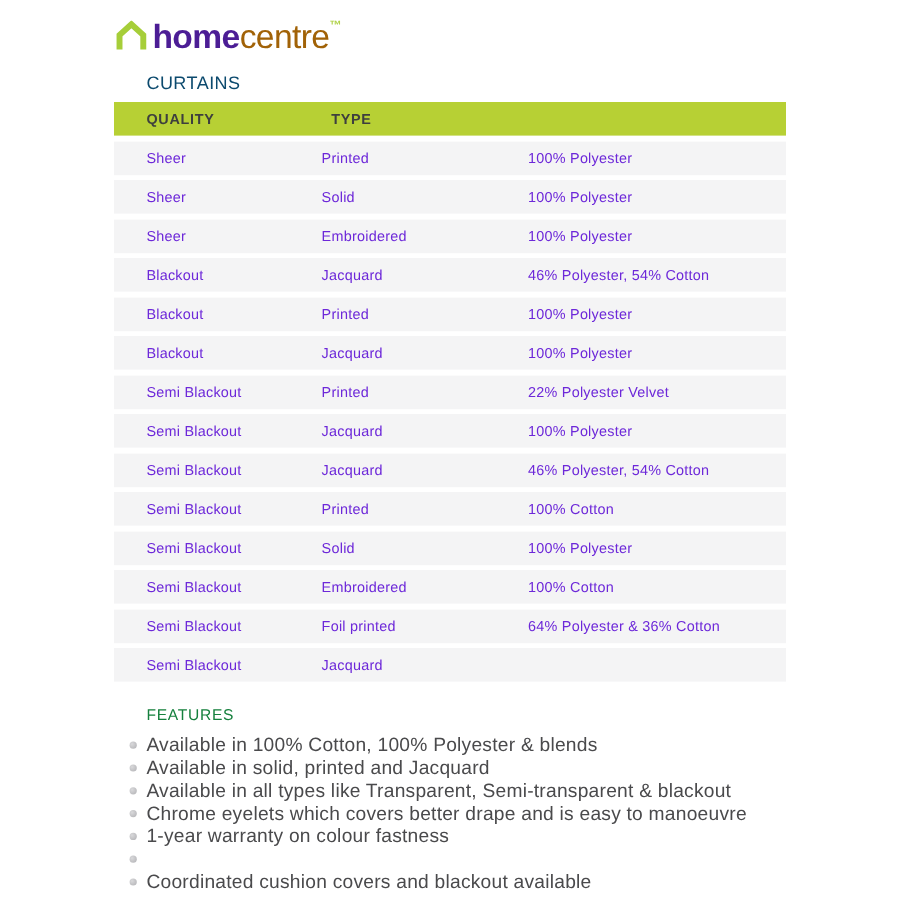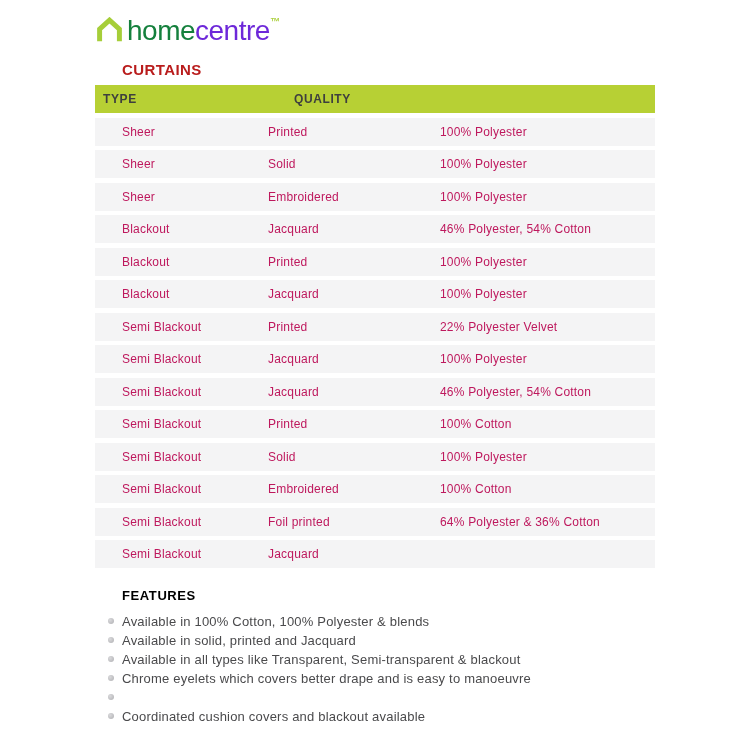--- a/index.html
+++ b/index.html
@@ -12,78 +12,78 @@
   }
 
   
   .logo{
     position:absolute;left:96px;top:15px;
     display:flex;align-items:flex-end;
     height:30px;
   }
   .logo svg{display:block;margin-right:4px;margin-bottom:1px;}
   .logo-home{
-    font-size:28px;font-weight:400;color:#15803d;
+    font-size:28px;font-weight:700;color:#4c1d95;
     letter-spacing:-0.5px;line-height:28px;
   }
   .logo-centre{
-    font-size:28px;font-weight:300;color:#6d28d9;
+    font-size:28px;font-weight:300;color:#a16207;
     letter-spacing:-0.5px;line-height:28px;
   }
   .logo-tm{
     font-size:10px;font-weight:700;color:#aed143;
     align-self:flex-start;margin-top:1px;
   }
 
   
   .page-title{
     position:absolute;left:122px;top:61px;
-    font-size:15px;font-weight:700;color:#b91c1c;
+    font-size:15px;font-weight:400;color:#0c4a6e;
     letter-spacing:0.4px;
   }
 
   
   .spec-table{
     position:absolute;left:95px;top:85px;width:560px;
     display:flex;flex-direction:column;gap:4.5px;
   }
   .trow,.thead{
     display:flex;align-items:center;
     height:28px;flex:0 0 28px;
   }
   .thead{background:#b7d034;}
   .trow{background:#f4f4f5;}
   .cell{
-    font-size:12px;color:#be185d;letter-spacing:0.2px;
+    font-size:12px;color:#6d28d9;letter-spacing:0.2px;
     white-space:nowrap;
   }
   .cell-q{width:146px;padding-left:27px;box-sizing:content-box;}
   .cell-t{width:172px;}
   .cell-c{flex:1;}
   .thead .cell{
     font-weight:700;color:#3e3f3e;font-size:12px;letter-spacing:0.6px;
   }
   .thead .cell-t{padding-left:8px;box-sizing:border-box;}
   .thead .cell-c{padding-left:32px;box-sizing:border-box;}
 
   
   .features{
     position:absolute;left:95px;top:588px;width:560px;
   }
   .features-title{
     padding-left:27px;
-    font-size:13px;font-weight:700;color:#000000;
+    font-size:13px;font-weight:400;color:#15803d;
     letter-spacing:0.6px;
     margin-bottom:9px;
   }
   .feature-item{
     position:relative;
     padding-left:27px;
     height:19px;line-height:19px;
-    font-size:13px;color:#4a4a4c;letter-spacing:0.2px;
+    font-size:16px;color:#4a4a4c;letter-spacing:0.2px;
     white-space:nowrap;
   }
   .bullet{
     position:absolute;left:13px;top:6px;
     width:6px;height:6px;border-radius:50%;
     background:radial-gradient(circle at 35% 35%, #d9d9db 0%, #bcbcbf 70%);
   }
 </style>
 </head>
 <body>
@@ -98,22 +98,22 @@
     </span>
     <span class="logo-home">home</span>
     <span class="logo-centre">centre</span>
     <span class="logo-tm">™</span>
   </div>
 
   <div class="page-title">CURTAINS</div>
 
   <div class="spec-table">
     <div class="thead">
+      <div class="cell cell-q">QUALITY</div>
       <div class="cell cell-t">TYPE</div>
-      <div class="cell cell-q">QUALITY</div>
     </div>
 
     <div class="trow">
       <div class="cell cell-q">Sheer</div>
       <div class="cell cell-t">Printed</div>
       <div class="cell cell-c">100% Polyester</div>
     </div>
     <div class="trow">
       <div class="cell cell-q">Sheer</div>
       <div class="cell cell-t">Solid</div>
@@ -194,20 +194,24 @@
     <div class="feature-item">
       <span class="bullet"></span>
       <span>Available in all types like Transparent, Semi-transparent &amp; blackout</span>
     </div>
     <div class="feature-item">
       <span class="bullet"></span>
       <span>Chrome eyelets which covers better drape and is easy to manoeuvre</span>
     </div>
     <div class="feature-item">
       <span class="bullet"></span>
+      <span>1-year warranty on colour fastness</span>
+    </div>
+    <div class="feature-item">
+      <span class="bullet"></span>
     </div>
     <div class="feature-item">
       <span class="bullet"></span>
       <span>Coordinated cushion covers and blackout available</span>
     </div>
   </div>
 
 </div>
 
 </body></html>

